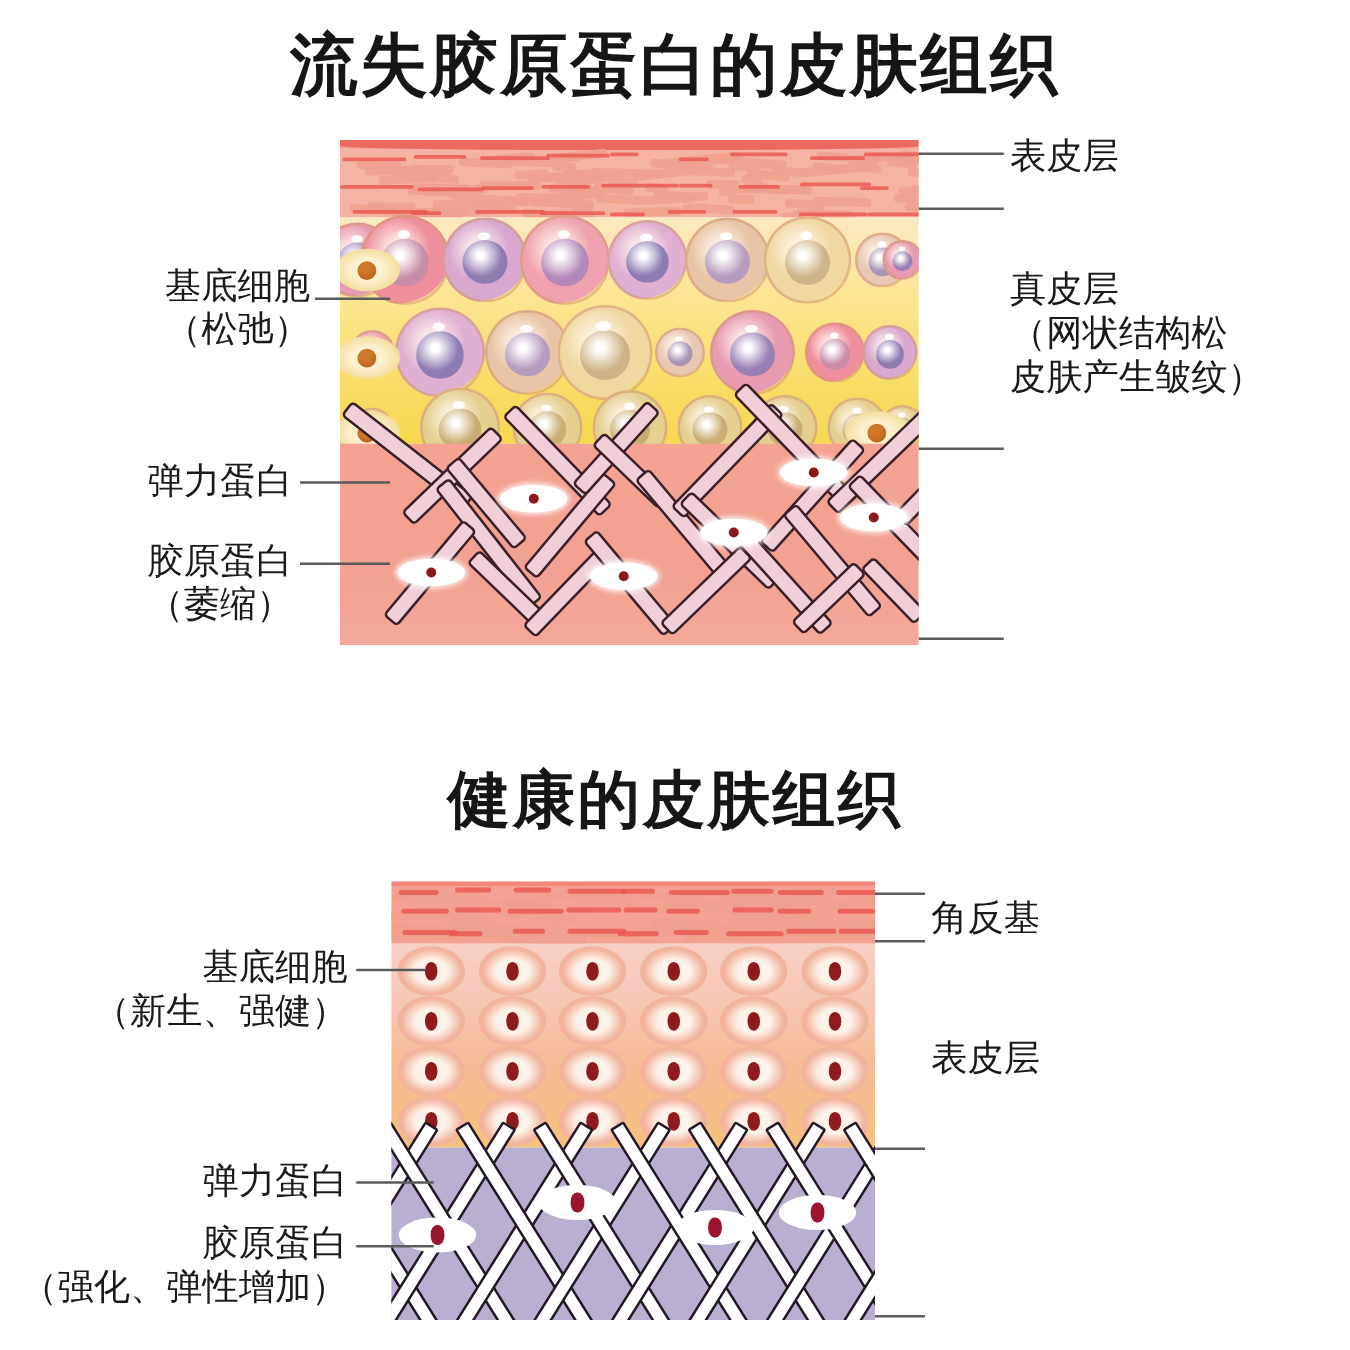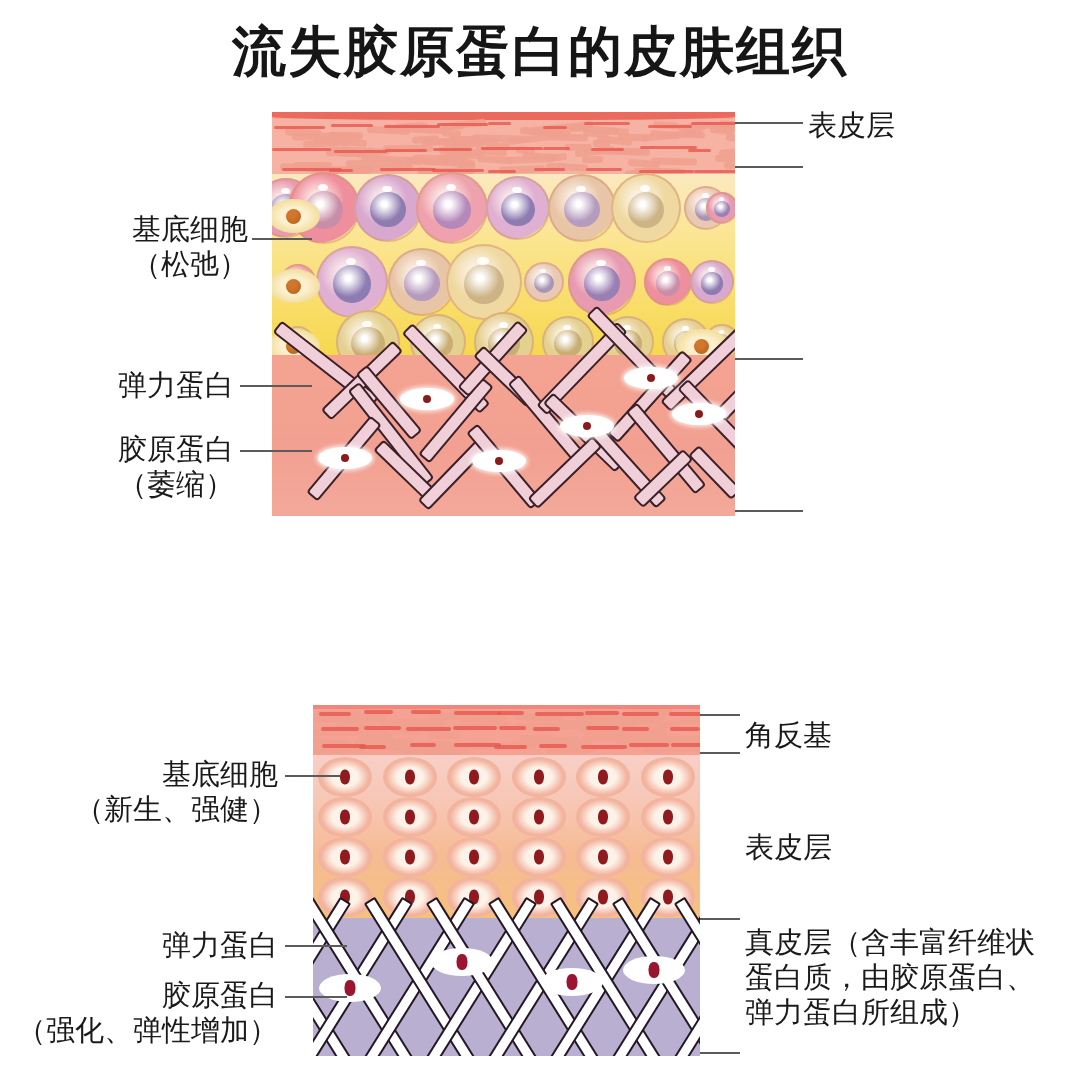--- a/index.html
+++ b/index.html
@@ -379,33 +379,37 @@
         </div>
       </div>
   </div>
 
   <div class="leader" style="left:735px;top:122px;width:68px;"></div>
   <div class="label right" style="left:808px;top:108px;">表皮层</div>
 
   <div class="leader" style="left:735px;top:166px;width:68px;"></div>
 
   <div class="leader" style="left:735px;top:358px;width:68px;"></div>
+  <div class="label right" style="left:808px;top:215px;">真皮层
+（网状结构松
+皮肤产生皱纹）</div>
   <div class="leader" style="left:735px;top:510px;width:68px;"></div>
 
   <div class="leader" style="left:252px;top:238px;width:60px;"></div>
   <div class="label left" style="left:0px;top:212px;width:248px;">基底细胞
 （松弛）</div>
 
   <div class="leader" style="left:240px;top:385px;width:72px;"></div>
   <div class="label left" style="left:0px;top:368px;width:234px;">弹力蛋白</div>
 
   <div class="leader" style="left:240px;top:450px;width:72px;"></div>
   <div class="label left" style="left:0px;top:432px;width:234px;">胶原蛋白
 （萎缩）</div>
 
+  <div class="title" id="title-bottom">健康的皮肤组织</div>
 
   <div class="diagram" id="diagram-healthy" style="left:313px;top:705px;width:387px;height:351px;">
 
     <div class="corneum healthy" id="corn-ok" style="height:50px;">
         <div class="flake soft" style="left: 265.144px; top: 5.90805px; width: 18.742px; transform: rotate(2.4135deg);"></div>
         <div class="flake soft" style="left: 0.516606px; top: 9.00911px; width: 54.599px; transform: rotate(-2.04884deg);"></div>
         <div class="flake soft" style="left: 366.39px; top: 30.8124px; width: 28.8985px; transform: rotate(-2.29296deg);"></div>
         <div class="flake soft" style="left: 345.034px; top: 16.0811px; width: 23.4722px; transform: rotate(-1.73976deg);"></div>
         <div class="flake soft" style="left: 108.732px; top: 43.1966px; width: 29.2556px; transform: rotate(-0.0028783deg);"></div>
         <div class="flake soft" style="left: 78.5988px; top: 19.8764px; width: 46.8804px; transform: rotate(-0.0031165deg);"></div>
@@ -609,23 +613,20 @@
       </div>
   </div>
 
   <div class="leader" style="left:700px;top:714px;width:40px;"></div>
   <div class="leader" style="left:700px;top:752px;width:40px;"></div>
   <div class="label right" style="left:745px;top:718px;">角反基</div>
 
   <div class="label right" style="left:745px;top:830px;">表皮层</div>
 
   <div class="leader" style="left:700px;top:918px;width:40px;"></div>
-  <div class="label right" style="left:745px;top:925px;">真皮层（含丰富纤维状
-蛋白质，由胶原蛋白、
-弹力蛋白所组成）</div>
   <div class="leader" style="left:700px;top:1052px;width:40px;"></div>
 
   <div class="leader" style="left:285px;top:775px;width:55px;"></div>
   <div class="label left" style="left:0px;top:757px;width:278px;">基底细胞
 （新生、强健）</div>
 
   <div class="leader" style="left:285px;top:945px;width:62px;"></div>
   <div class="label left" style="left:0px;top:928px;width:278px;">弹力蛋白</div>
 
   <div class="leader" style="left:285px;top:996px;width:62px;"></div>

